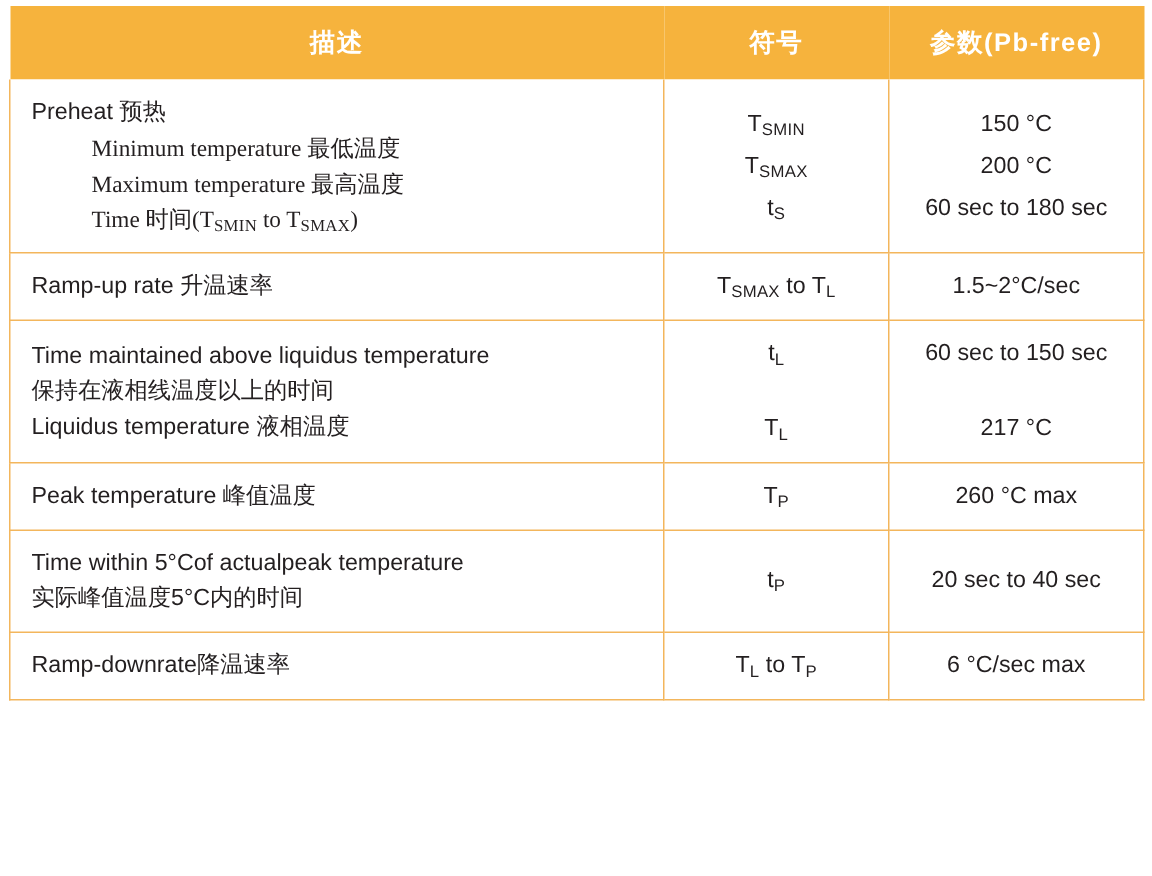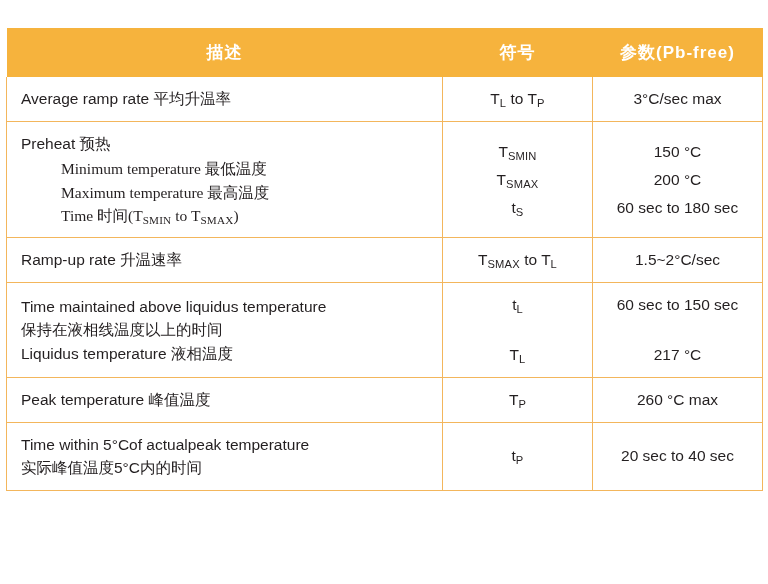--- a/index.html
+++ b/index.html
@@ -10,21 +10,20 @@
   body {
     width: 768px;
     height: 584px;
     font-family: "Liberation Sans", sans-serif;
     color: #231f20;
   }
   .table-wrap {
     width: 668px;
     box-sizing: border-box;
     padding: 4px 8px 6px 6px;
-    margin-top: 24px;
   }
   table.reflow-table {
     width: 756px;
     border-collapse: collapse;
     table-layout: fixed;
   }
   table.reflow-table thead th {
     background: #f6b33d;
     color: #ffffff;
     font-size: 17px;
@@ -95,25 +94,20 @@
     </colgroup>
     <thead>
       <tr>
         <th>描述</th>
         <th>符号</th>
         <th>参数(Pb-free)</th>
       </tr>
     </thead>
     <tbody>
 
-      <tr>
-        <td class="c-desc">Average ramp rate 平均升温率</td>
-        <td class="c-sym">T<sub>L</sub> to T<sub>P</sub></td>
-        <td class="c-par">3°C/sec max</td>
-      </tr>
 
       <tr class="preheat-rows">
         <td class="c-desc">
           <span class="line preheat-head">Preheat 预热</span>
           <span class="line indent">Minimum temperature 最低温度</span>
           <span class="line indent">Maximum temperature 最高温度</span>
           <span class="line indent">Time 时间(T<sub>SMIN</sub> to T<sub>SMAX</sub>)</span>
         </td>
         <td class="c-sym pad-top-32">
           <span class="sym-line">T<sub>SMIN</sub></span>
@@ -157,17 +151,22 @@
 
       <tr>
         <td class="c-desc">
           <span class="line">Time within 5°Cof actualpeak temperature</span>
           <span class="line">实际峰值温度5°C内的时间</span>
         </td>
         <td class="c-sym">t<sub>P</sub></td>
         <td class="c-par">20 sec to 40 sec</td>
       </tr>
 
+      <tr>
+        <td class="c-desc">Ramp-downrate降温速率</td>
+        <td class="c-sym">T<sub>L</sub> to T<sub>P</sub></td>
+        <td class="c-par">6 °C/sec max</td>
+      </tr>
 
 
     </tbody>
   </table>
 </div>
 
 </body></html>

